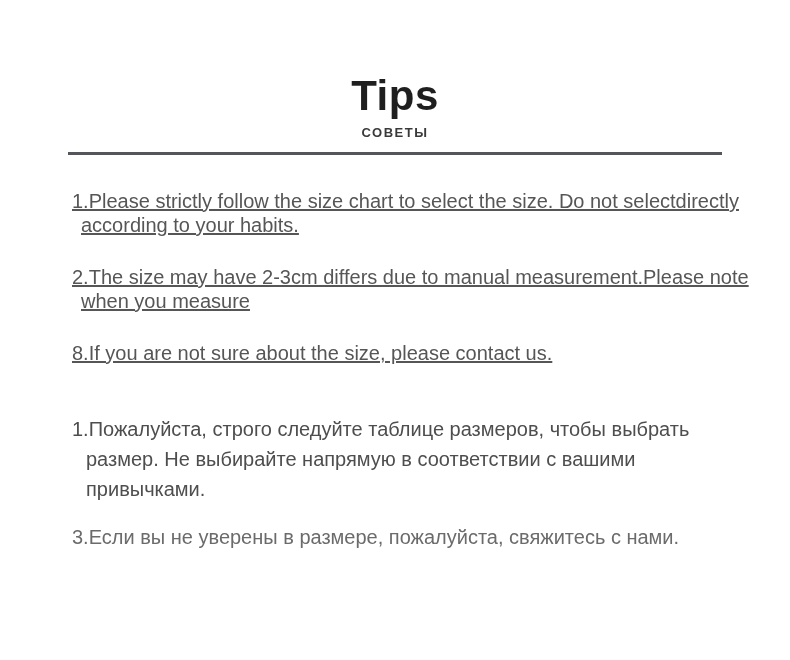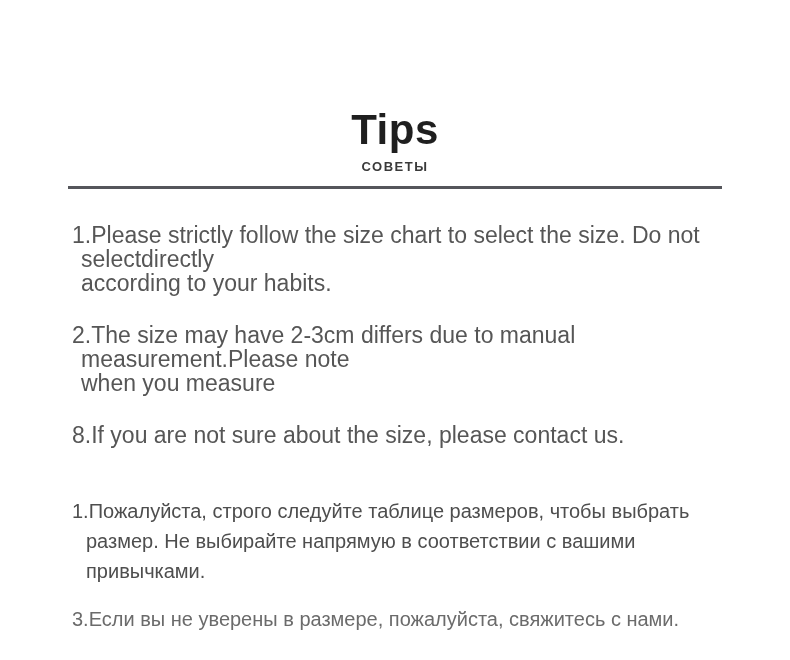--- a/index.html
+++ b/index.html
@@ -10,21 +10,21 @@
   .page {
     position: relative;
     width: 790px;
     height: 660px;
     margin: 0 auto;
     background: #ffffff;
     overflow: hidden;
     font-family: "Liberation Sans", sans-serif;
   }
   .header {
-    padding-top: 106px;
+    padding-top: 72px;
     text-align: center;
   }
   .title {
     margin: 0;
     font-size: 42px;
     line-height: 48px;
     font-weight: 600;
     color: #1f1f1f;
     letter-spacing: 0.5px;
   }
@@ -42,23 +42,24 @@
     margin: 8px 68px 0 68px;
     border: none;
   }
   .tips {
     margin: 0;
     padding: 0 40px 0 72px;
     list-style: none;
   }
   .tips-en {
     margin-top: 34px;
-    font-size: 23px;
+    font-size: 20px;
     line-height: 24px;
     color: #565656;
+    text-decoration: underline;
   }
   .tips-en .tip {
     padding-left: 9px;
     text-indent: -9px;
     margin: 0 0 28px 0;
     white-space: pre-line;
     max-width: 680px;
   }
   .tips-en .tip:last-child { margin-bottom: 0; }
   .tips-ru {

